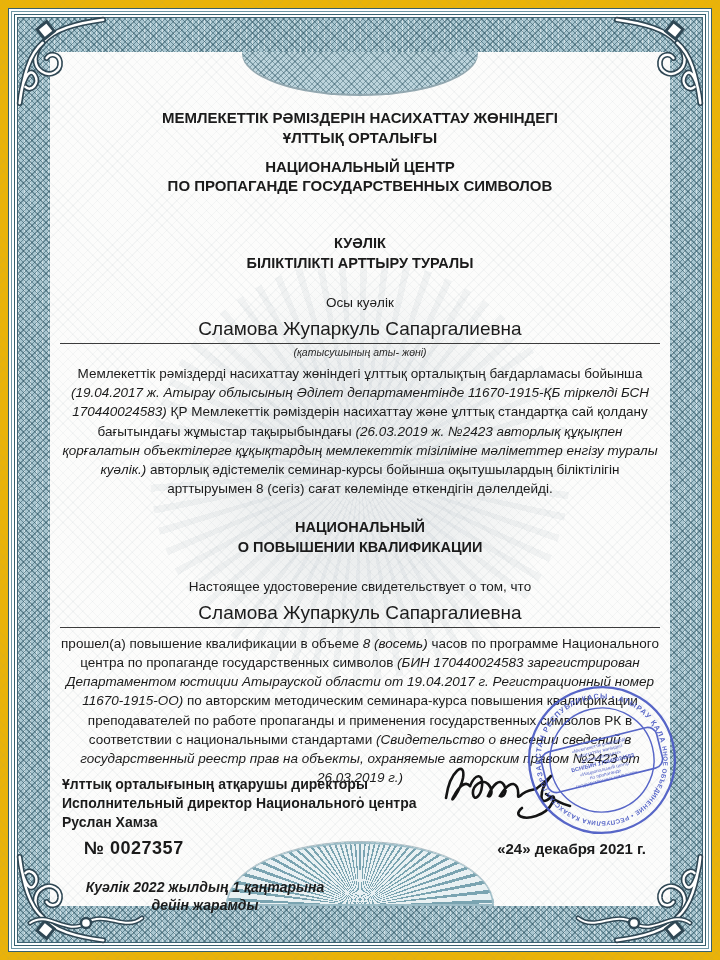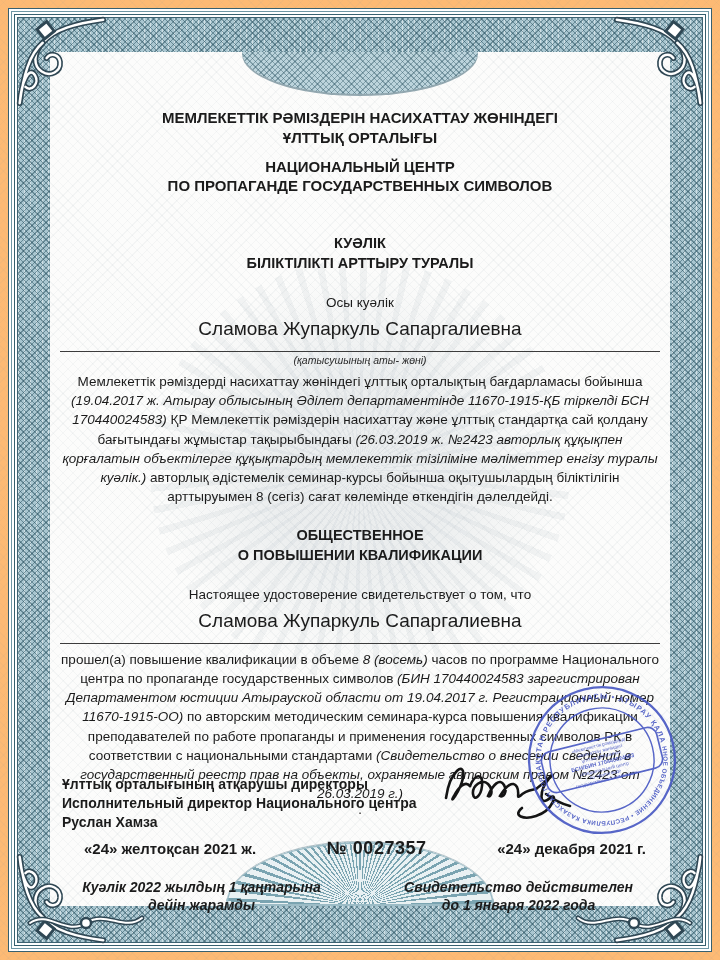--- a/index.html
+++ b/index.html
@@ -1,17 +1,17 @@
 <!DOCTYPE html>
 <html><head>
 <meta charset="utf-8">
 <style>
   html,body{margin:0;padding:0;background:#e8e8e8;}
   .page{
-    position:relative;width:720px;height:960px;background:#fdba74;
+    position:relative;width:720px;height:960px;background:#eab308;
     font-family:"Liberation Sans",sans-serif;color:#1b1b1b;overflow:hidden;
     box-sizing:border-box;
   }
   .texture{
     position:absolute;inset:0;pointer-events:none;
     background-image:
       repeating-linear-gradient(45deg, rgba(130,150,160,0.06) 0 1px, transparent 1px 7px),
       repeating-linear-gradient(-45deg, rgba(130,150,160,0.06) 0 1px, transparent 1px 7px);
   }
   .frame-lines{
@@ -71,21 +71,21 @@
   .content{position:absolute;left:60px;right:60px;top:96px;text-align:center;}
   .org{font-weight:bold;font-size:15px;line-height:1.32;}
   .org.kk{margin-top:12px;}
   .org.ru{margin-top:9px;}
   .cert-title{font-weight:bold;font-size:14.5px;line-height:1.34;}
   .ct-kk{margin-top:38px;}
   .ct-ru{margin-top:20px;}
   .intro{font-size:13.5px;margin-top:22px;}
   .intro.ru{}
   .name{
-    font-size:19px;margin-top:8px;padding-bottom:11px;border-bottom:1px solid #3c3c3c;
+    font-size:19px;margin-top:8px;padding-bottom:3px;border-bottom:1px solid #3c3c3c;
   }
   .caption{font-size:10.5px;font-style:italic;color:#2a2a2a;margin-top:2px;}
   .body{font-size:13.5px;line-height:1.42;margin:6px 0 0 0;}
   .body .it{font-style:italic;}
   .tail-dot{font-size:13px;line-height:1;}
 
   .sig-block{
     position:absolute;left:62px;top:775px;text-align:left;
     font-weight:bold;font-size:14px;line-height:1.34;
   }
@@ -189,21 +189,21 @@
       <div>БІЛІКТІЛІКТІ АРТТЫРУ ТУРАЛЫ</div>
     </div>
 
     <div class="intro">Осы куәлік</div>
     <div class="name">Сламова Жупаркуль Сапаргалиевна</div>
     <div class="caption">(қатысушының аты- жөні)</div>
 
     <p class="body"><span>Мемлекеттік рәміздерді насихаттау жөніндегі ұлттық орталықтың бағдарламасы бойынша </span><span class="it">(19.04.2017 ж. Атырау облысының Әділет департаментінде 11670-1915-ҚБ тіркелді БСН 170440024583)</span><span> ҚР Мемлекеттік рәміздерін насихаттау және ұлттық стандартқа сай қолдану бағытындағы жұмыстар тақырыбындағы </span><span class="it">(26.03.2019 ж. №2423 авторлық құқықпен қорғалатын объектілерге құқықтардың мемлекеттік тізіліміне мәліметтер енгізу туралы куәлік.)</span><span> авторлық әдістемелік семинар-курсы бойынша оқытушылардың біліктілігін арттыруымен 8 (сегіз) сағат көлемінде өткендігін дәлелдейді.</span></p>
 
     <div class="cert-title ct-ru">
-      <div>ОБЩЕСТВЕННОЕ</div>
+      <div>НАЦИОНАЛЬНЫЙ</div>
       <div>О ПОВЫШЕНИИ КВАЛИФИКАЦИИ</div>
     </div>
 
     <div class="intro ru">Настоящее удостоверение свидетельствует о том, что</div>
     <div class="name">Сламова Жупаркуль Сапаргалиевна</div>
 
     <p class="body"><span>прошел(а) повышение квалификации в объеме </span><span class="it">8 (восемь)</span><span> часов по программе Национального центра по пропаганде государственных символов </span><span class="it">(БИН 170440024583 зарегистрирован Департаментом юстиции Атырауской области от 19.04.2017 г. Регистрационный номер 11670-1915-ОО)</span><span> по авторским методическим семинара-курса повышения квалификации преподавателей по работе пропаганды и применения государственных символов РК в соответствии с национальными стандартами </span><span class="it">(Свидетельство о внесении сведений в государственный реестр прав на объекты, охраняемые авторским правом №2423 от 26.03.2019 г.)</span></p>
     <div class="tail-dot">.</div>
   </div>
 
@@ -243,29 +243,24 @@
       <text x="75" y="67.5" font-size="4.6" text-anchor="middle">насихаттау жөніндегі</text>
       <text x="75" y="73" font-size="4.6" text-anchor="middle">ұлттық орталығы»</text>
       <text x="75" y="79.5" font-size="5.4" font-weight="bold" text-anchor="middle">БСН/БИН 170440024583</text>
       <text x="75" y="85.5" font-size="4.6" text-anchor="middle">«Национальный центр</text>
       <text x="75" y="90.5" font-size="4.6" text-anchor="middle">по пропаганде</text>
       <text x="75" y="95.5" font-size="4.6" text-anchor="middle">государственных символов»</text>
     </g>
   </svg>
 
   <div class="dates-row">
-    <span class="date-txt">«24» желтоқсан 2021 ж.</span>
     <span class="doc-num">№ 0027357</span>
     <span class="date-txt">«24» декабря 2021 г.</span>
   </div>
 
   <div class="validity-row">
     <div class="v">
       <div>Куәлік 2022 жылдың 1 қаңтарына</div>
       <div>дейін жарамды</div>
     </div>
-    <div class="v">
-      <div>Свидетельство  действителен</div>
-      <div>до 1 января 2022 года</div>
-    </div>
   </div>
 
 </div>
 
 </body></html>

